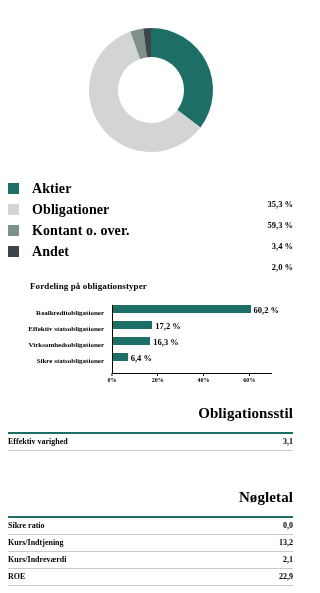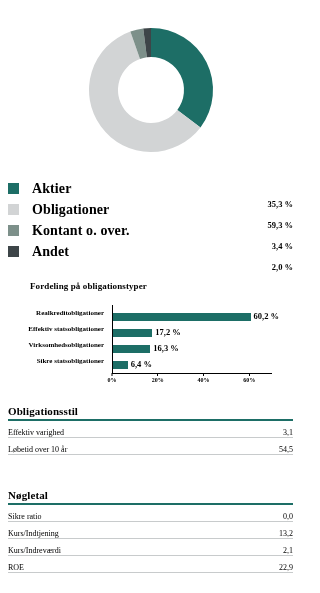--- a/index.html
+++ b/index.html
@@ -100,21 +100,21 @@
     font-size: 7px;
     font-weight: bold;
     white-space: nowrap;
   }
   .bar-track {
     position: absolute;
     left: 113px;
     right: 8px;
     height: 16px;
     display: flex;
-    align-items: flex-end;
+    align-items: flex-start;
   }
   .bar-fill {
     height: 8px;
     background: #1d6e66;
   }
   .bar-val {
     margin-left: 3px;
     font-size: 8.5px;
     font-weight: bold;
     white-space: nowrap;
@@ -164,37 +164,38 @@
   
   .table {
     position: absolute;
     left: 8px;
     width: 285px;
   }
   #table-bond { top: 405px; }
   #table-key  { top: 489px; }
 
   .table-head {
-    font-size: 11px;
-    font-weight: bold;
-    padding-bottom: 2px;
+    font-size: 15px;
+    font-weight: bold;
+    padding-bottom: 10px;
     letter-spacing: .1px;
+    text-align: right;
   }
   .table-rule {
     height: 1.5px;
     background: #1d6e66;
   }
   .table-row {
     display: flex;
-    align-items: flex-end;
+    align-items: center;
     justify-content: space-between;
     height: 16px;
     border-bottom: 0.6px solid #c8cbcc;
     font-size: 8px;
-    font-weight: normal;
+    font-weight: bold;
   }
   .table-row:last-child { border-bottom: 0.6px solid #c8cbcc; }
   .row-label { white-space: nowrap; }
   .row-value { text-align: right; white-space: nowrap; }
 </style>
 </head>
 <body>
 
 <div class="page">
 
@@ -291,24 +292,20 @@
       </div>
   </div>
 
   <div class="table" id="table-bond">
     <div class="table-head">Obligationsstil</div>
     <div class="table-rule"></div>
     <div class="table-row">
       <span class="row-label">Effektiv varighed</span>
       <span class="row-value">3,1</span>
     </div>
-    <div class="table-row">
-      <span class="row-label">Løbetid over 10 år</span>
-      <span class="row-value">54,5</span>
-    </div>
   </div>
 
   <div class="table" id="table-key">
     <div class="table-head">Nøgletal</div>
     <div class="table-rule"></div>
     <div class="table-row">
       <span class="row-label">Sikre ratio</span>
       <span class="row-value">0,0</span>
     </div>
     <div class="table-row">

